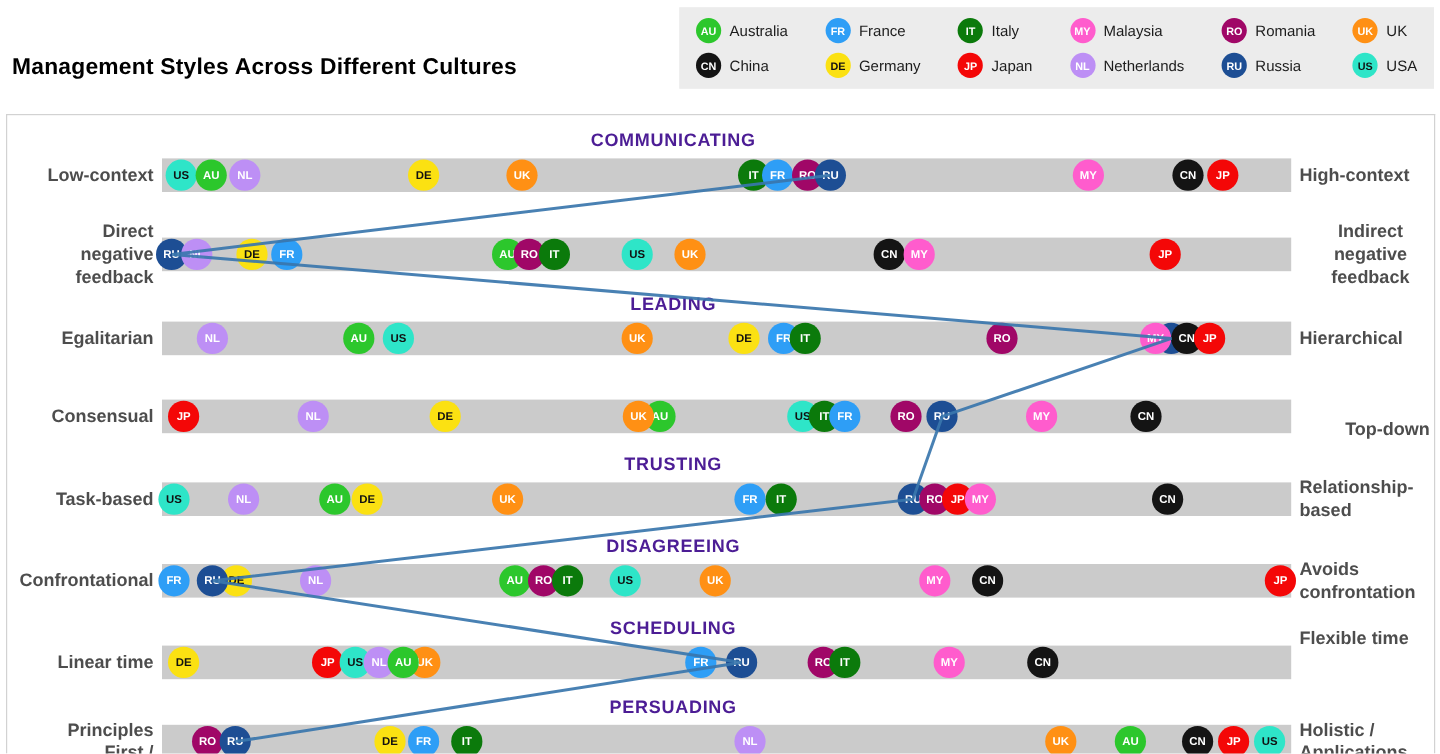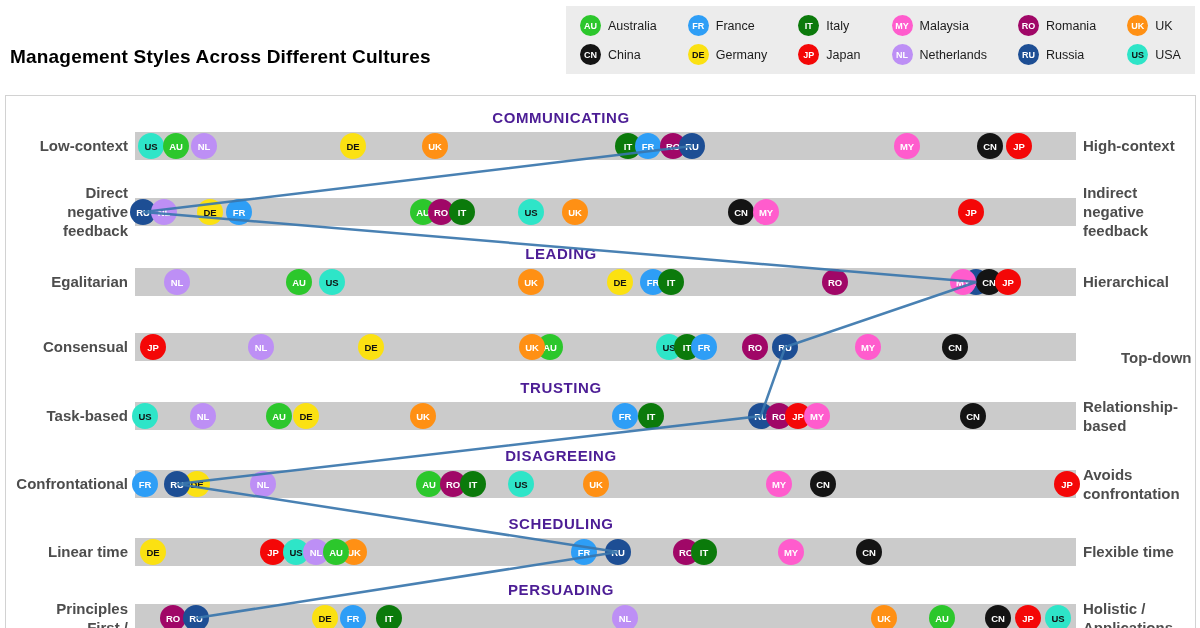--- a/index.html
+++ b/index.html
@@ -117,21 +117,21 @@
     <div class="badge" style="left: 629px; top: 37px; background: rgb(46, 158, 246); color: rgb(255, 255, 255);">FR</div>
     <div class="badge" style="left: 654px; top: 37px; background: rgb(160, 7, 103); color: rgb(255, 255, 255);">RO</div>
     <div class="badge" style="left: 673px; top: 37px; background: rgb(29, 78, 148); color: rgb(255, 255, 255);">RU</div>
     <div class="badge" style="left: 888px; top: 37px; background: rgb(255, 92, 205); color: rgb(255, 255, 255);">MY</div>
     <div class="badge" style="left: 971px; top: 37px; background: rgb(20, 20, 20); color: rgb(255, 255, 255);">CN</div>
     <div class="badge" style="left: 1000px; top: 37px; background: rgb(244, 7, 7); color: rgb(255, 255, 255);">JP</div>
     <div class="bar" style="top: 102px;"></div>
     <div class="anchor-label anchor-left" style="top: 116px;">Direct
 negative
 feedback</div>
-    <div class="anchor-label anchor-right" style="top: 116px;">Indirect
+    <div class="anchor-label anchor-right" style="top: 116px; text-align: center;">Indirect
 negative
 feedback</div>
     <div class="badge" style="left: 124px; top: 103px; background: rgb(29, 78, 148); color: rgb(255, 255, 255);">RU</div>
     <div class="badge" style="left: 145px; top: 103px; background: rgb(189, 143, 245); color: rgb(255, 255, 255);">NL</div>
     <div class="badge" style="left: 191px; top: 103px; background: rgb(251, 225, 18); color: rgb(17, 17, 17);">DE</div>
     <div class="badge" style="left: 220px; top: 103px; background: rgb(46, 158, 246); color: rgb(255, 255, 255);">FR</div>
     <div class="badge" style="left: 404px; top: 103px; background: rgb(44, 199, 44); color: rgb(255, 255, 255);">AU</div>
     <div class="badge" style="left: 422px; top: 103px; background: rgb(160, 7, 103); color: rgb(255, 255, 255);">RO</div>
     <div class="badge" style="left: 443px; top: 103px; background: rgb(11, 122, 11); color: rgb(255, 255, 255);">IT</div>
     <div class="badge" style="left: 512px; top: 103px; background: rgb(46, 229, 200); color: rgb(17, 17, 17);">US</div>
@@ -200,21 +200,21 @@
     <div class="badge" style="left: 434px; top: 375px; background: rgb(160, 7, 103); color: rgb(255, 255, 255);">RO</div>
     <div class="badge" style="left: 454px; top: 375px; background: rgb(11, 122, 11); color: rgb(255, 255, 255);">IT</div>
     <div class="badge" style="left: 502px; top: 375px; background: rgb(46, 229, 200); color: rgb(17, 17, 17);">US</div>
     <div class="badge" style="left: 577px; top: 375px; background: rgb(255, 144, 20); color: rgb(255, 255, 255);">UK</div>
     <div class="badge" style="left: 760px; top: 375px; background: rgb(255, 92, 205); color: rgb(255, 255, 255);">MY</div>
     <div class="badge" style="left: 804px; top: 375px; background: rgb(20, 20, 20); color: rgb(255, 255, 255);">CN</div>
     <div class="badge" style="left: 1048px; top: 375px; background: rgb(244, 7, 7); color: rgb(255, 255, 255);">JP</div>
     <div class="dim-heading" style="top: 419px;">SCHEDULING</div>
     <div class="bar" style="top: 442px;"></div>
     <div class="anchor-label anchor-left" style="top: 456px;">Linear time</div>
-    <div class="anchor-label anchor-right" style="top: 456px;">Flexible time</div>
+    <div class="anchor-label anchor-right" style="top: 436px;">Flexible time</div>
     <div class="badge" style="left: 134px; top: 443px; background: rgb(251, 225, 18); color: rgb(17, 17, 17);">DE</div>
     <div class="badge" style="left: 254px; top: 443px; background: rgb(244, 7, 7); color: rgb(255, 255, 255);">JP</div>
     <div class="badge" style="left: 277px; top: 443px; background: rgb(46, 229, 200); color: rgb(17, 17, 17);">US</div>
     <div class="badge" style="left: 297px; top: 443px; background: rgb(189, 143, 245); color: rgb(255, 255, 255);">NL</div>
     <div class="badge" style="left: 335px; top: 443px; background: rgb(255, 144, 20); color: rgb(255, 255, 255);">UK</div>
     <div class="badge" style="left: 317px; top: 443px; background: rgb(44, 199, 44); color: rgb(255, 255, 255);">AU</div>
     <div class="badge" style="left: 565px; top: 443px; background: rgb(46, 158, 246); color: rgb(255, 255, 255);">FR</div>
     <div class="badge" style="left: 599px; top: 443px; background: rgb(29, 78, 148); color: rgb(255, 255, 255);">RU</div>
     <div class="badge" style="left: 667px; top: 443px; background: rgb(160, 7, 103); color: rgb(255, 255, 255);">RO</div>
     <div class="badge" style="left: 685px; top: 443px; background: rgb(11, 122, 11); color: rgb(255, 255, 255);">IT</div>

